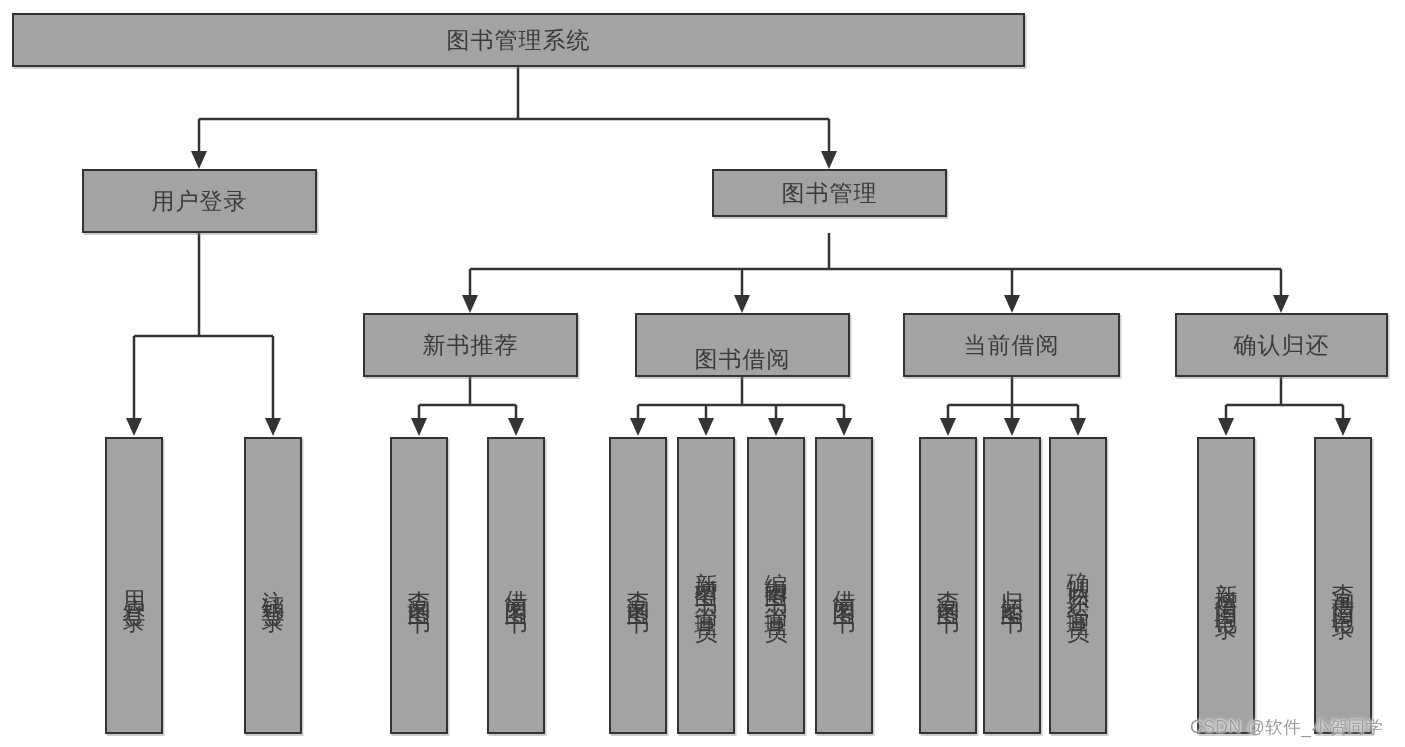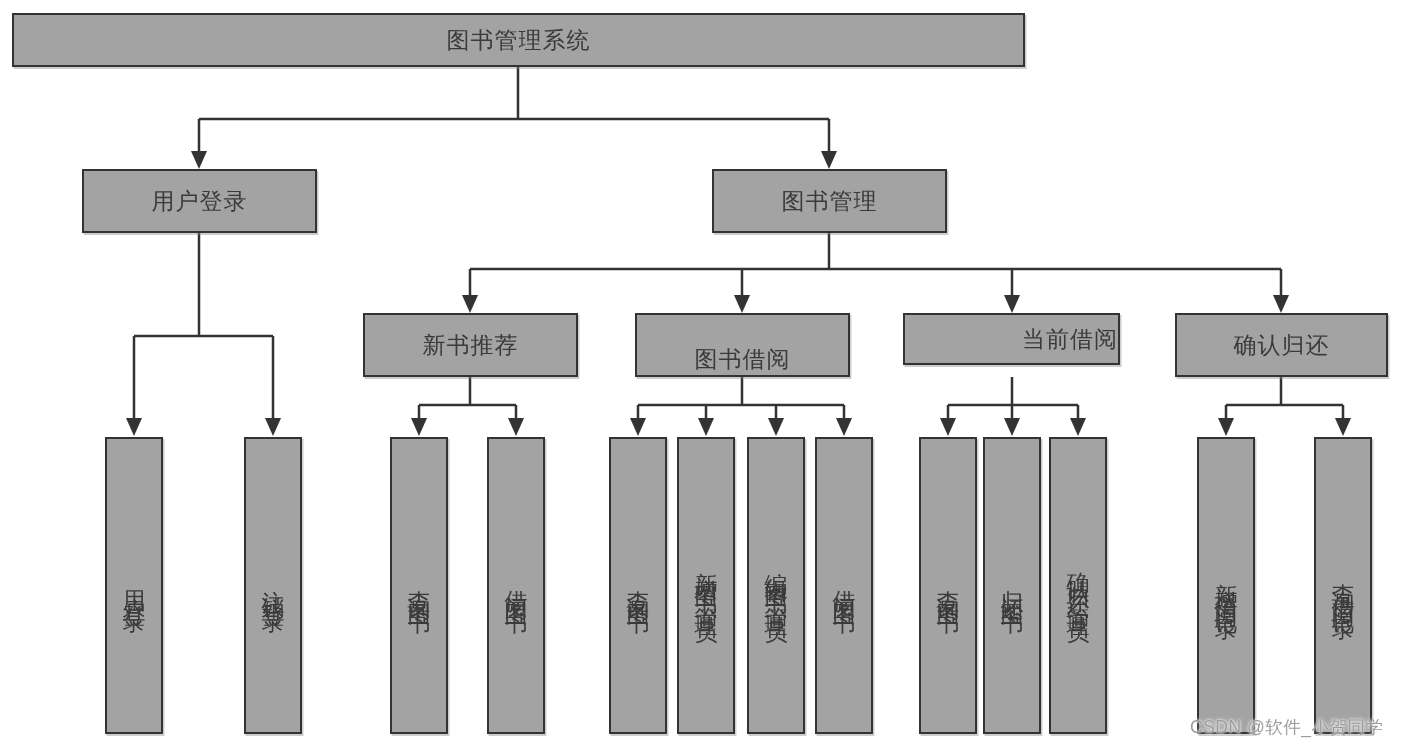--- a/index.html
+++ b/index.html
@@ -65,31 +65,31 @@
     </g>
   </svg>
 
   <div class="node hbox" style="left:12px;top:13px;width:1013px;height:54px;">
     <span>图书管理系统</span>
   </div>
 
   <div class="node hbox" style="left:82px;top:169px;width:235px;height:64px;">
     <span>用户登录</span>
   </div>
-  <div class="node hbox" style="left:712px;top:169px;width:235px;height:64px;">
+  <div class="node hbox" style="left:712px;top:169px;width:235px;height:48px;">
     <span>图书管理</span>
   </div>
 
   <div class="node hbox" style="left:363px;top:313px;width:215px;height:64px;">
     <span>新书推荐</span>
   </div>
   <div class="node hbox" style="left:635px;top:313px;width:215px;height:64px;align-items:flex-end;">
     <span>图书借阅</span>
   </div>
-  <div class="node hbox" style="left:903px;top:313px;width:217px;height:52px;justify-content:flex-end;">
+  <div class="node hbox" style="left:903px;top:313px;width:217px;height:64px;">
     <span>当前借阅</span>
   </div>
   <div class="node hbox" style="left:1175px;top:313px;width:213px;height:64px;">
     <span>确认归还</span>
   </div>
 
   <div class="node vbox" style="left:105px;top:437px;width:58px;height:297px;">
     <span class="vlabel">用户登录</span>
   </div>
   <div class="node vbox" style="left:244px;top:437px;width:58px;height:297px;">

